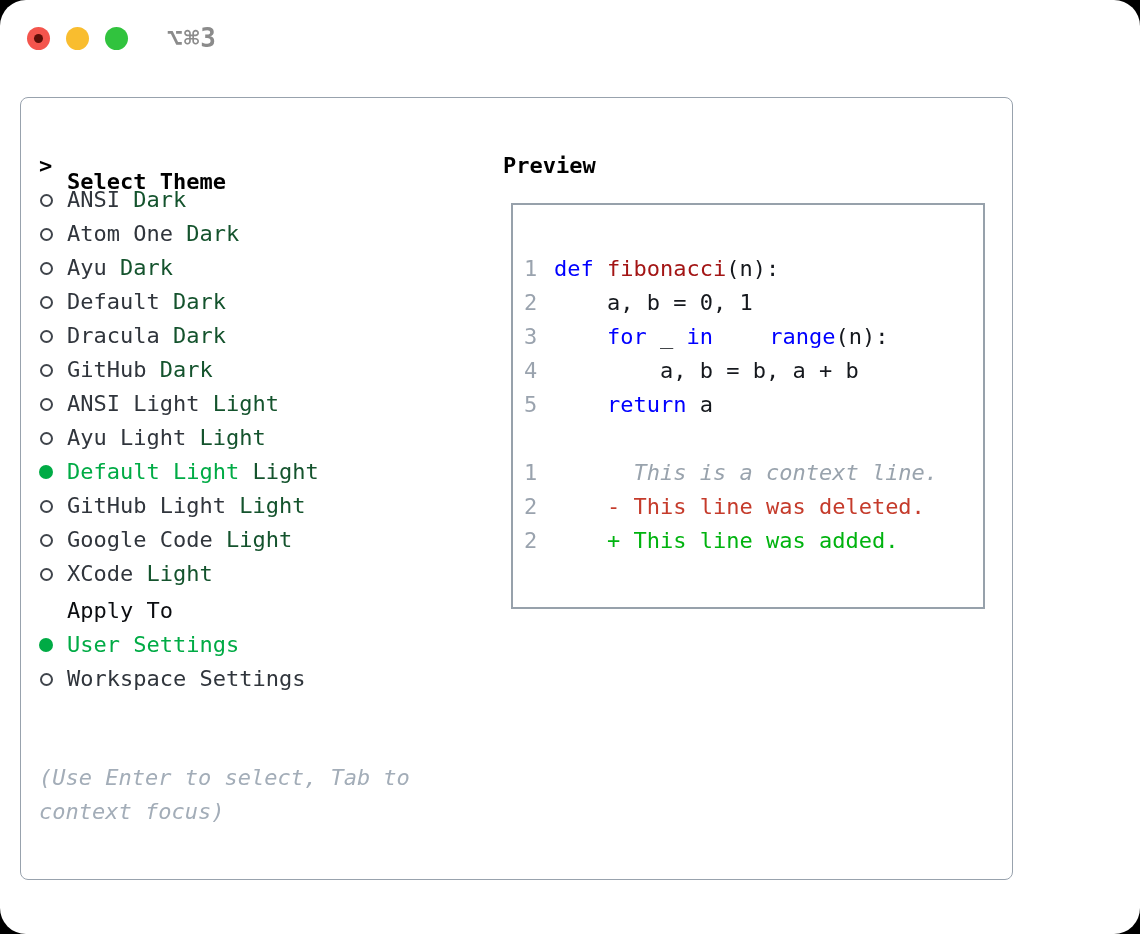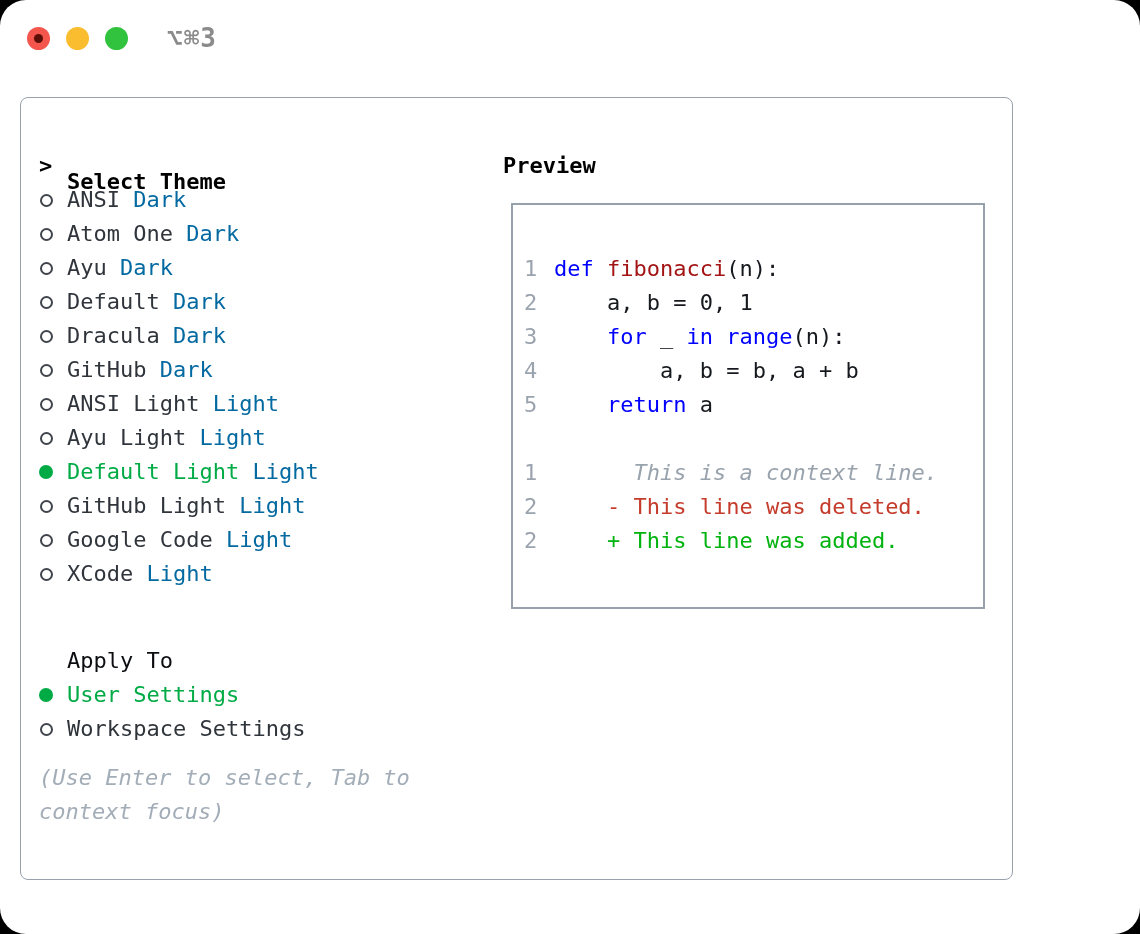--- a/index.html
+++ b/index.html
@@ -22,21 +22,21 @@
   .row{height:34px;line-height:34px;display:flex;align-items:center;}
   .row span{white-space:pre;}
   .marker{width:28px;flex:0 0 28px;display:flex;align-items:center;}
   .prompt{font-weight:700;color:#000000;}
   .ring{width:13px;height:13px;box-sizing:border-box;border:2px solid #40454c;border-radius:50%;margin-left:1px;}
   .ringsel{width:14px;height:14px;border-radius:50%;background:var(--green,#00ab45);}
   .hlabel{font-weight:700;color:#000000;margin-top:32px;}
   .alabel{color:#0b0d10;}
   .tname{color:#30353c;}
   .tname.sel{color:var(--green,#00ab45);}
-  .tvariant{color:#0369a1;}
+  .tvariant{color:#14532d;}
   .hint .row{color:#a3adb8;font-style:italic;}
   
   .pheading{position:absolute;left:482px;top:51px;height:34px;line-height:34px;font-size:22px;font-weight:700;color:#000;}
   .pbox{position:absolute;left:490px;top:105px;width:474px;height:406px;box-sizing:border-box;
         border:2px solid #97a1ab;background:#fff;padding:47px 0 0 11px;}
   .crow{height:34px;line-height:34px;display:flex;font-size:22px;}
   .crow span{white-space:pre;}
   .gut{display:inline-block;width:30px;flex:0 0 30px;}
 </style>
 </head>
@@ -117,21 +117,21 @@
             <span class="tvariant"> Light</span>
           </div>
           <div class="row">
             <span class="marker"><span class="ring"></span></span>
             <span class="tname">XCode</span>
             <span class="tvariant"> Light</span>
           </div>
         </div>
     </div>
 
-    <div class="rows" style="top:546px">
+    <div class="rows" style="top:496px">
       <div class="row">
         <span class="marker"></span>
         <span class="alabel">Apply To</span>
       </div>
       <div>
           <div class="row">
             <span class="marker"><span class="ringsel"></span></span>
             <span class="tname sel">User Settings</span>
           </div>
           <div class="row">
@@ -161,21 +161,21 @@
             <span class="gut" style="color: rgb(154, 163, 174);">2</span>
             <span style="color: rgb(21, 24, 29);">    a, b = 0, 1</span>
           </div>
           <div class="crow">
             <span class="gut" style="color: rgb(154, 163, 174);">3</span>
             <span style="color: rgb(21, 24, 29);">    </span>
             <span style="color: rgb(0, 0, 255);">for</span>
             <span style="color: rgb(21, 24, 29);"> _ </span>
             <span style="color: rgb(0, 0, 255);">in</span>
             <span style="color: rgb(21, 24, 29);"> </span>
-            <span style="color: rgb(0, 0, 255);">range</span>
+            <span style="color: rgb(0, 0, 255); margin-left: 43px;">range</span>
             <span style="color: rgb(21, 24, 29);">(n):</span>
           </div>
           <div class="crow">
             <span class="gut" style="color: rgb(154, 163, 174);">4</span>
             <span style="color: rgb(21, 24, 29);">        a, b = b, a + b</span>
           </div>
           <div class="crow">
             <span class="gut" style="color: rgb(154, 163, 174);">5</span>
             <span style="color: rgb(21, 24, 29);">    </span>
             <span style="color: rgb(0, 0, 255);">return</span>

